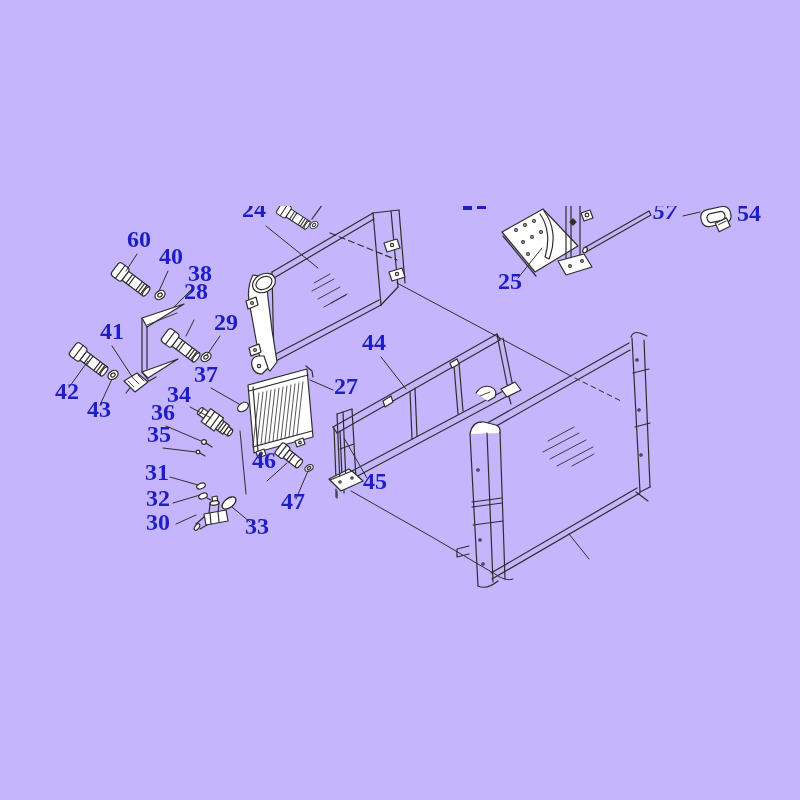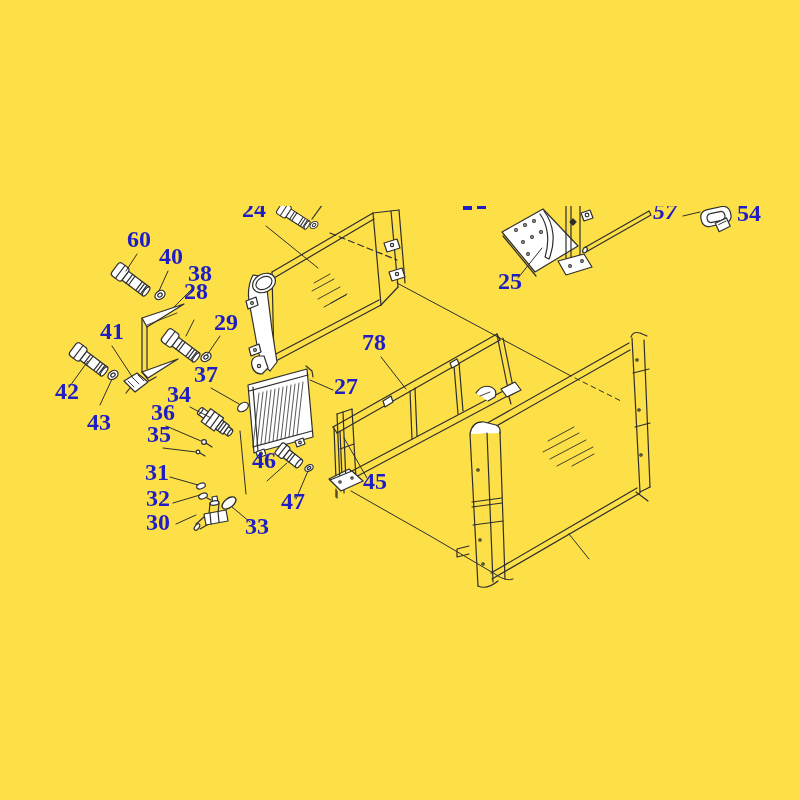--- a/index.html
+++ b/index.html
@@ -1,16 +1,16 @@
 <!DOCTYPE html>
 <html><head>
 <meta charset="utf-8">
 <style>
   html,body{margin:0;padding:0;background:#ffffff;}
-  #stage{position:relative;width:800px;height:800px;background:#fde047;overflow:hidden;
+  #stage{position:relative;width:800px;height:800px;background:#c4b5fd;overflow:hidden;
          font-family:"Liberation Serif",serif;}
   .clipwrap{position:absolute;inset:0;clip-path:inset(206px 0 0 0);}
   svg{position:absolute;left:0;top:0;}
   .plabel{position:absolute;transform:translateX(-50%);
           font:bold 24px "Liberation Serif",serif;letter-spacing:0px;
           white-space:nowrap;line-height:24px;}
   .frag{position:absolute;}
 </style>
 </head>
 <body>
@@ -296,27 +296,27 @@
 
   <div id="labels">
         <span class="plabel" style="left: 254px; top: 197px; color: rgb(30, 30, 196);">24</span>
         <span class="plabel" style="left: 139px; top: 227px; color: rgb(30, 30, 196);">60</span>
         <span class="plabel" style="left: 171px; top: 244px; color: rgb(30, 30, 196);">40</span>
         <span class="plabel" style="left: 200px; top: 261px; color: rgb(30, 30, 196);">38</span>
         <span class="plabel" style="left: 196px; top: 279px; color: rgb(30, 30, 196);">28</span>
         <span class="plabel" style="left: 226px; top: 310px; color: rgb(30, 30, 196);">29</span>
         <span class="plabel" style="left: 112px; top: 319px; color: rgb(30, 30, 196);">41</span>
         <span class="plabel" style="left: 67px; top: 379px; color: rgb(30, 30, 196);">42</span>
-        <span class="plabel" style="left: 99px; top: 410px; color: rgb(30, 30, 196); text-align: center;">43</span>
+        <span class="plabel" style="left: 99px; top: 397px; color: rgb(30, 30, 196); text-align: center;">43</span>
         <span class="plabel" style="left: 206px; top: 362px; color: rgb(30, 30, 196);">37</span>
         <span class="plabel" style="left: 179px; top: 382px; color: rgb(30, 30, 196);">34</span>
         <span class="plabel" style="left: 163px; top: 400px; color: rgb(30, 30, 196);">36</span>
         <span class="plabel" style="left: 159px; top: 422px; color: rgb(30, 30, 196);">35</span>
         <span class="plabel" style="left: 346px; top: 374px; color: rgb(30, 30, 196);">27</span>
-        <span class="plabel" style="left: 374px; top: 330px; color: rgb(30, 30, 196);">78</span>
+        <span class="plabel" style="left: 374px; top: 330px; color: rgb(30, 30, 196);">44</span>
         <span class="plabel" style="left: 157px; top: 460px; color: rgb(30, 30, 196);">31</span>
         <span class="plabel" style="left: 158px; top: 486px; color: rgb(30, 30, 196);">32</span>
         <span class="plabel" style="left: 158px; top: 510px; color: rgb(30, 30, 196);">30</span>
         <span class="plabel" style="left: 264px; top: 448px; color: rgb(30, 30, 196);">46</span>
         <span class="plabel" style="left: 293px; top: 489px; color: rgb(30, 30, 196);">47</span>
         <span class="plabel" style="left: 257px; top: 514px; color: rgb(30, 30, 196);">33</span>
         <span class="plabel" style="left: 375px; top: 469px; color: rgb(30, 30, 196);">45</span>
         <span class="plabel" style="left: 510px; top: 269px; color: rgb(30, 30, 196);">25</span>
         <span class="plabel" style="left: 665px; top: 199px; color: rgb(30, 30, 196); font-style: italic;">57</span>
         <span class="plabel" style="left: 749px; top: 201px; color: rgb(30, 30, 196); text-align: center;">54</span>

